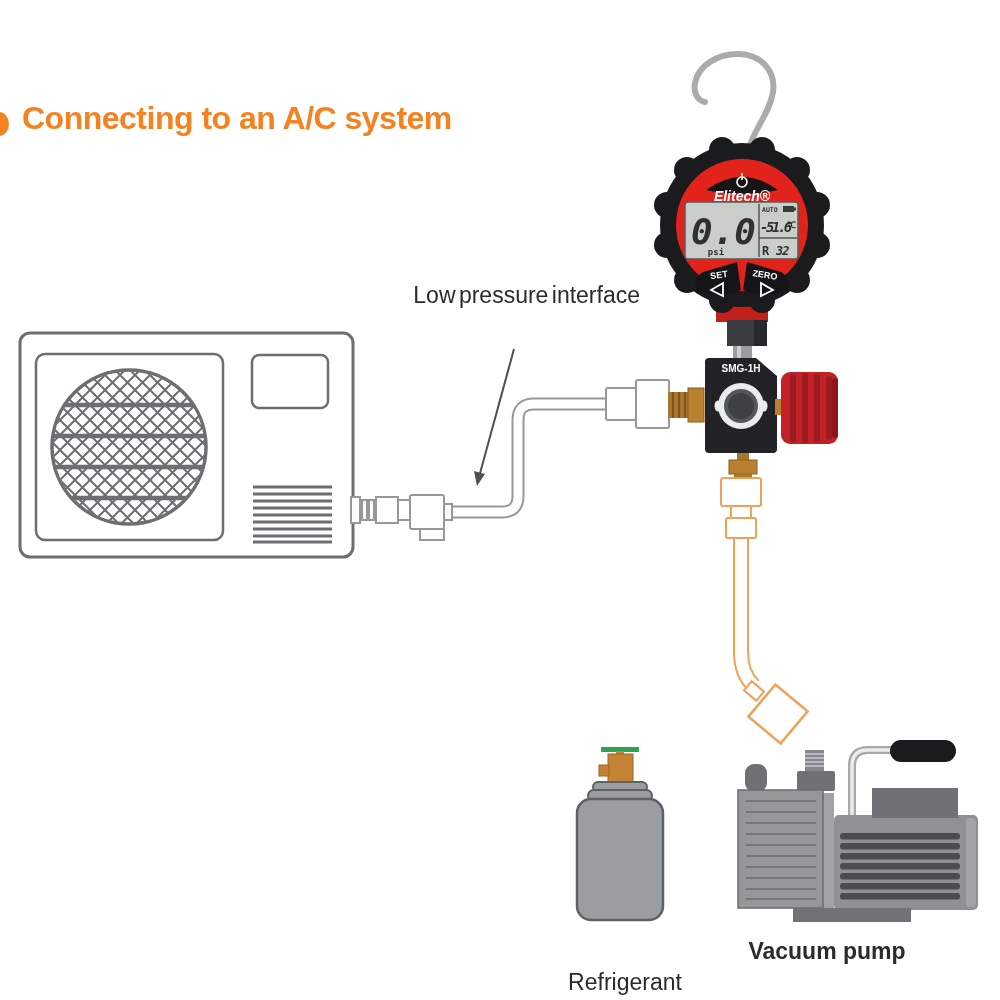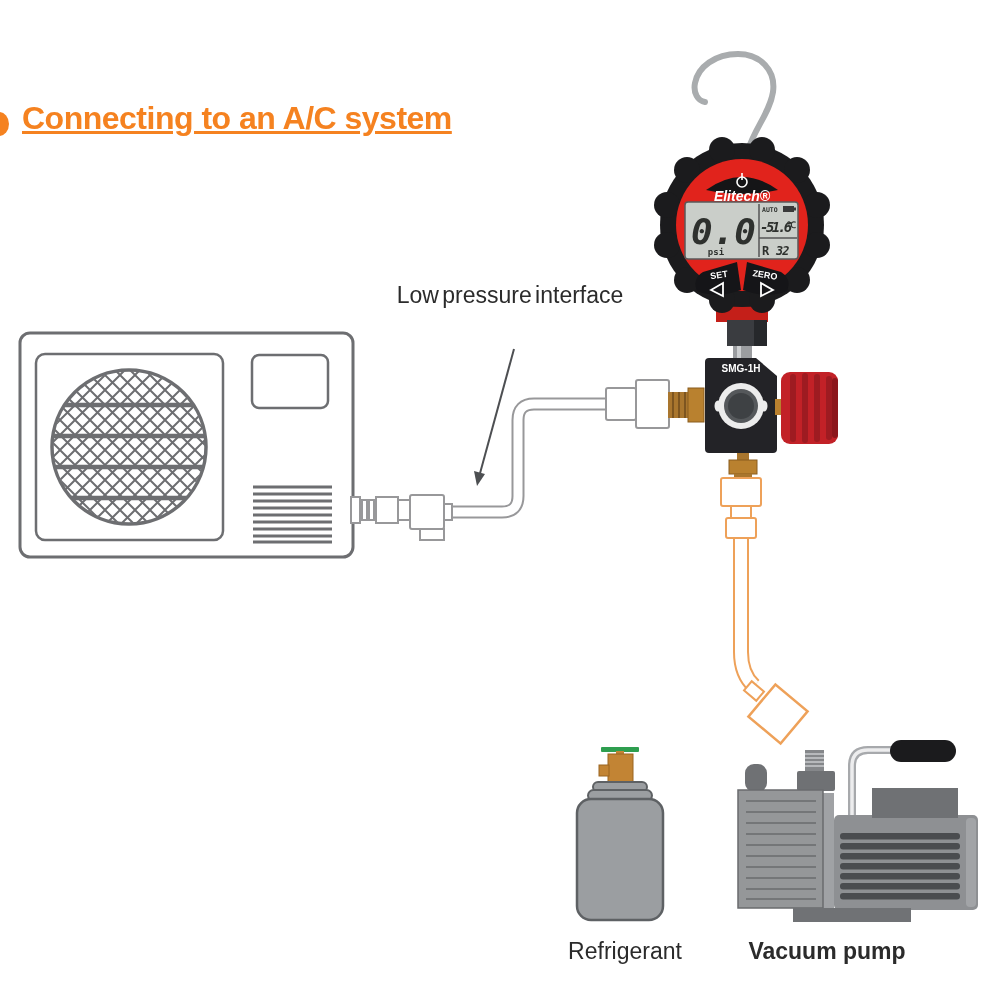--- a/index.html
+++ b/index.html
@@ -1,26 +1,26 @@
 <!DOCTYPE html>
 <html><head>
 <meta charset="utf-8">
 <style>
   html,body{margin:0;padding:0;background:#fff;}
   .canvas{position:relative;width:1000px;height:1000px;background:#fff;overflow:hidden;
           font-family:"Liberation Sans",sans-serif;}
   .diagram-svg{position:absolute;left:0;top:0;}
   .title{position:absolute;left:22px;top:100px;font-size:32px;font-weight:bold;color:#F58220;
-         letter-spacing:-0.5px;text-decoration:underline;}
+         letter-spacing:-0.5px;}
   .title-bullet{position:absolute;left:-11px;top:112px;width:20px;height:24px;background:#F58220;
          border-radius:50%;}
-  .callout{position:absolute;left:380px;top:280px;width:260px;text-align:center;color:#2b2b2b;
+  .callout{position:absolute;left:380px;top:280px;width:260px;text-align:right;color:#2b2b2b;
          font-size:23px;line-height:30px;word-spacing:-3px;}
   .caption{position:absolute;top:938px;color:#2b2b2b;font-size:23px;text-align:center;}
-  .caption.refrigerant{left:540px;width:170px;}
+  .caption.refrigerant{left:540px;width:170px;margin-top:31px;}
   .caption.vacuum{left:732px;width:190px;font-weight:bold;}
   text{font-family:"Liberation Sans",sans-serif;}
   .lcd-txt{font-family:"DejaVu Sans Mono",monospace;font-weight:bold;fill:#2e312e;}
 </style>
 </head>
 <body>
 
 <div class="canvas">
 
   <svg class="diagram-svg" width="1000" height="1000" viewBox="0 0 1000 1000">

